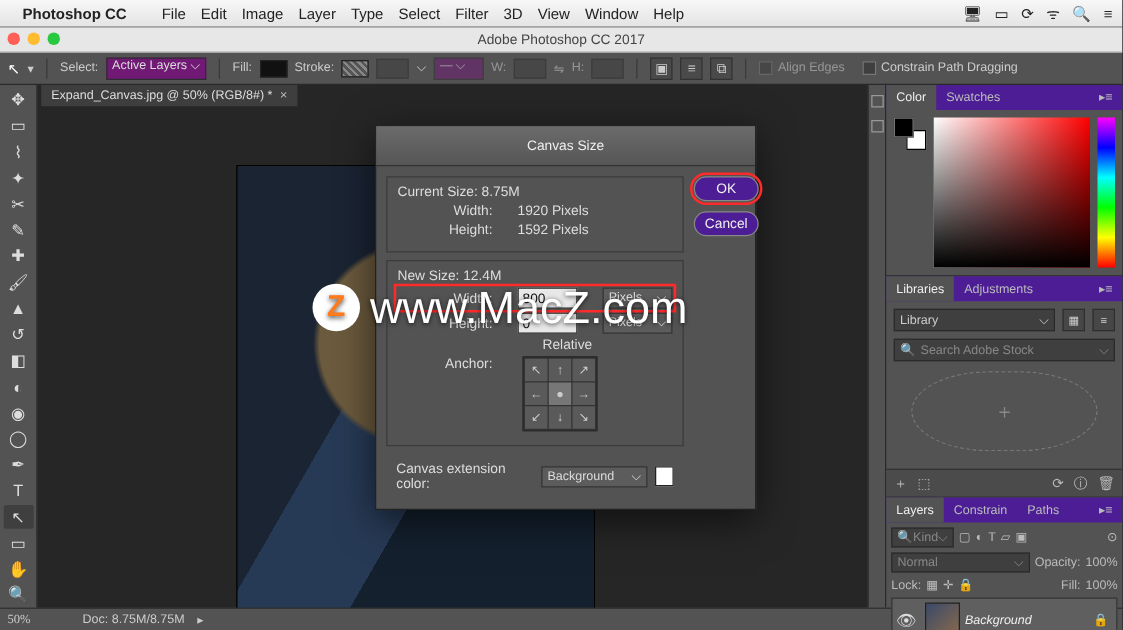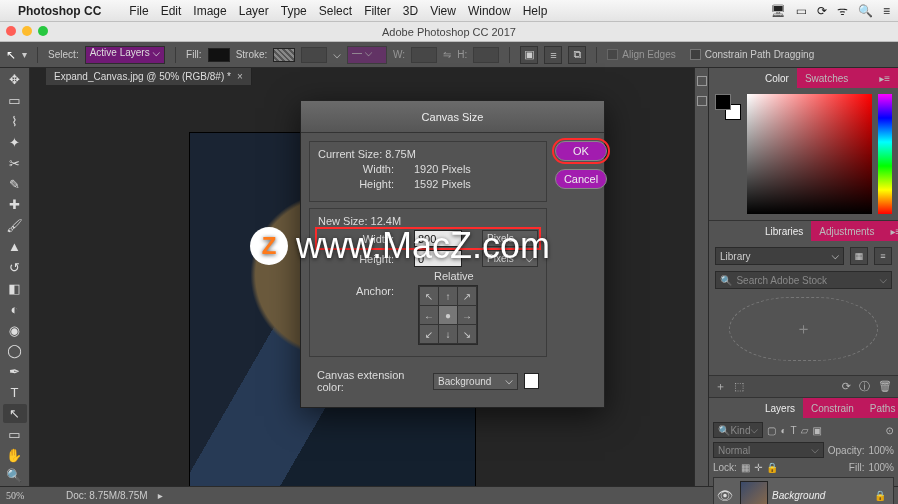--- a/index.html
+++ b/index.html
@@ -26,31 +26,31 @@
   .options-bar .num{width:26px;height:16px;background:#3f3f3f;border:1px solid #2a2a2a;}
   .options-bar .icon-btn{width:18px;height:18px;display:flex;align-items:center;justify-content:center;background:#4a4a4a;border:1px solid #333;font-size:11px;color:#ccc;}
   .options-bar .chk{width:11px;height:11px;border:1px solid #777;background:#3f3f3f;display:inline-block;margin-right:4px;vertical-align:middle;}
   .options-bar .disabled{opacity:.55;}
   
   .workspace{display:flex; height:calc(100% - 22px - 20px - 26px - 18px);}
   .toolbox{width:30px;background:#535353;display:flex;flex-direction:column;align-items:center;padding-top:2px;gap:1px;border-right:1px solid #2b2b2b;}
   .tool{width:24px;height:22px;display:flex;align-items:center;justify-content:center;color:#ddd;font-size:13px;border-radius:2px;}
   .tool.sel{background:#3f3f3f;}
   .canvas-area{flex:1;background:#262626;position:relative;overflow:hidden;}
-  .doc-tab{position:absolute;left:16px;top:0;background:#3e3e3e;color:#ddd;font-size:10px;padding:3px 8px;display:flex;align-items:center;gap:6px;border-right:1px solid #222;}
+  .doc-tab{position:absolute;left:3px;top:0;background:#3e3e3e;color:#ddd;font-size:10px;padding:3px 8px;display:flex;align-items:center;gap:6px;border-right:1px solid #222;}
   .doc-tab .x{font-size:10px;color:#bbb;}
   .canvas-img{position:absolute;left:160px;top:65px;width:285px;height:355px;background:
     radial-gradient(circle at 50% 40%, #6b5a3d 0 30%, transparent 32%),
     linear-gradient(120deg,#1a2433 0 40%,#273a55 40% 60%,#14202e 60% 100%);
     box-shadow:0 0 0 1px #000;}
   .right-dock{width:14px;background:#535353;border-left:1px solid #2a2a2a;display:flex;flex-direction:column;align-items:center;padding-top:8px;gap:10px;}
   .right-dock .dock-icon{width:10px;height:10px;border:1px solid #999;}
   .panels{width:190px;background:#535353;display:flex;flex-direction:column;border-left:1px solid #2a2a2a;}
   .panel{border-bottom:1px solid #333;}
-  .panel-tabs{display:flex;background:#be185d;height:20px;align-items:flex-start;margin-left:48px;}
+  .panel-tabs{display:flex;background:#4c1d95;height:20px;align-items:flex-start;}
   .panel-tab{font-size:10px;color:#bbb;padding:3px 8px;height:20px;display:flex;align-items:center;}
   .panel-tab.active{background:#535353;color:#eee;}
   .color-panel-body{padding:6px;display:flex;gap:6px;}
   .fgbg{position:relative;width:26px;height:26px;}
   .fgbg .bg{position:absolute;right:0;bottom:0;width:16px;height:16px;background:#fff;border:1px solid #000;}
   .fgbg .fg{position:absolute;left:0;top:0;width:16px;height:16px;background:#000;border:1px solid #777;}
   .color-picker{flex:1;height:120px;background:
     linear-gradient(to bottom, rgba(255,255,255,0) 0%, #000 100%),
     linear-gradient(to right, #fff 0%, #f00 100%);position:relative;}
   .hue-strip{width:14px;height:120px;background:linear-gradient(#f0f,#00f,#0ff,#0f0,#ff0,#f00);}
@@ -73,21 +73,21 @@
   .layer-item .lock{margin-right:6px;color:#ccc;}
   
   .statusbar{height:18px;background:#535353;display:flex;align-items:center;font-size:10px;color:#ccc;padding:0 6px;gap:10px;border-top:1px solid #2a2a2a;}
   .statusbar .zoom{width:50px;font-family:Liberation Serif, serif;}
   
   .dialog{position:absolute;left:300px;top:100px;width:305px;background:#535353;border:1px solid #222;box-shadow:0 8px 30px rgba(0,0,0,.6);color:#ddd;font-size:11px;}
   .dialog .dlg-title{height:32px;background:linear-gradient(#6b6b6b,#565656);color:#eee;display:flex;align-items:center;justify-content:center;border-bottom:1px solid #333;font-size:11px;}
   .dlg-body{display:flex;padding:8px;gap:8px;}
   .dlg-left{flex:1;}
   .dlg-right{width:56px;display:flex;flex-direction:column;gap:8px;align-items:center;}
-  .ps-btn{width:52px;height:20px;border:1px solid #888;border-radius:10px;background:#a21caf;color:#eee;font-size:11px;display:flex;align-items:center;justify-content:center;}
+  .ps-btn{width:52px;height:20px;border:1px solid #888;border-radius:10px;background:#4c1d95;color:#eee;font-size:11px;display:flex;align-items:center;justify-content:center;}
   .red-outline{outline:2px solid #ff2b2b;outline-offset:1px;}
   .fieldset{border:1px solid #3b3b3b;padding:6px 8px 8px 8px;margin-bottom:6px;}
   .fld-row{display:flex;align-items:center;margin:3px 0;gap:20px;}
   .fld-row .lbl{width:76px;text-align:right;}
   .fld-row .val{}
   .fld-row input.txt{width:48px;height:17px;background:#e8e8e8;color:#111;border:1px solid #222;font-size:11px;padding:0 3px;}
   .fld-row .unit{width:56px;height:17px;background:#5c5c5c;border:1px solid #333;font-size:10px;display:flex;align-items:center;justify-content:space-between;padding:0 4px;}
   .anchor-grid{display:grid;grid-template-columns:repeat(3,18px);grid-template-rows:repeat(3,18px);gap:1px;background:#333;padding:1px;border:1px solid #2a2a2a;margin-left:4px;}
   .anchor-grid .cell{background:#5a5a5a;display:flex;align-items:center;justify-content:center;color:#ccc;font-size:10px;}
   .anchor-grid .cell.center{background:#777;}

